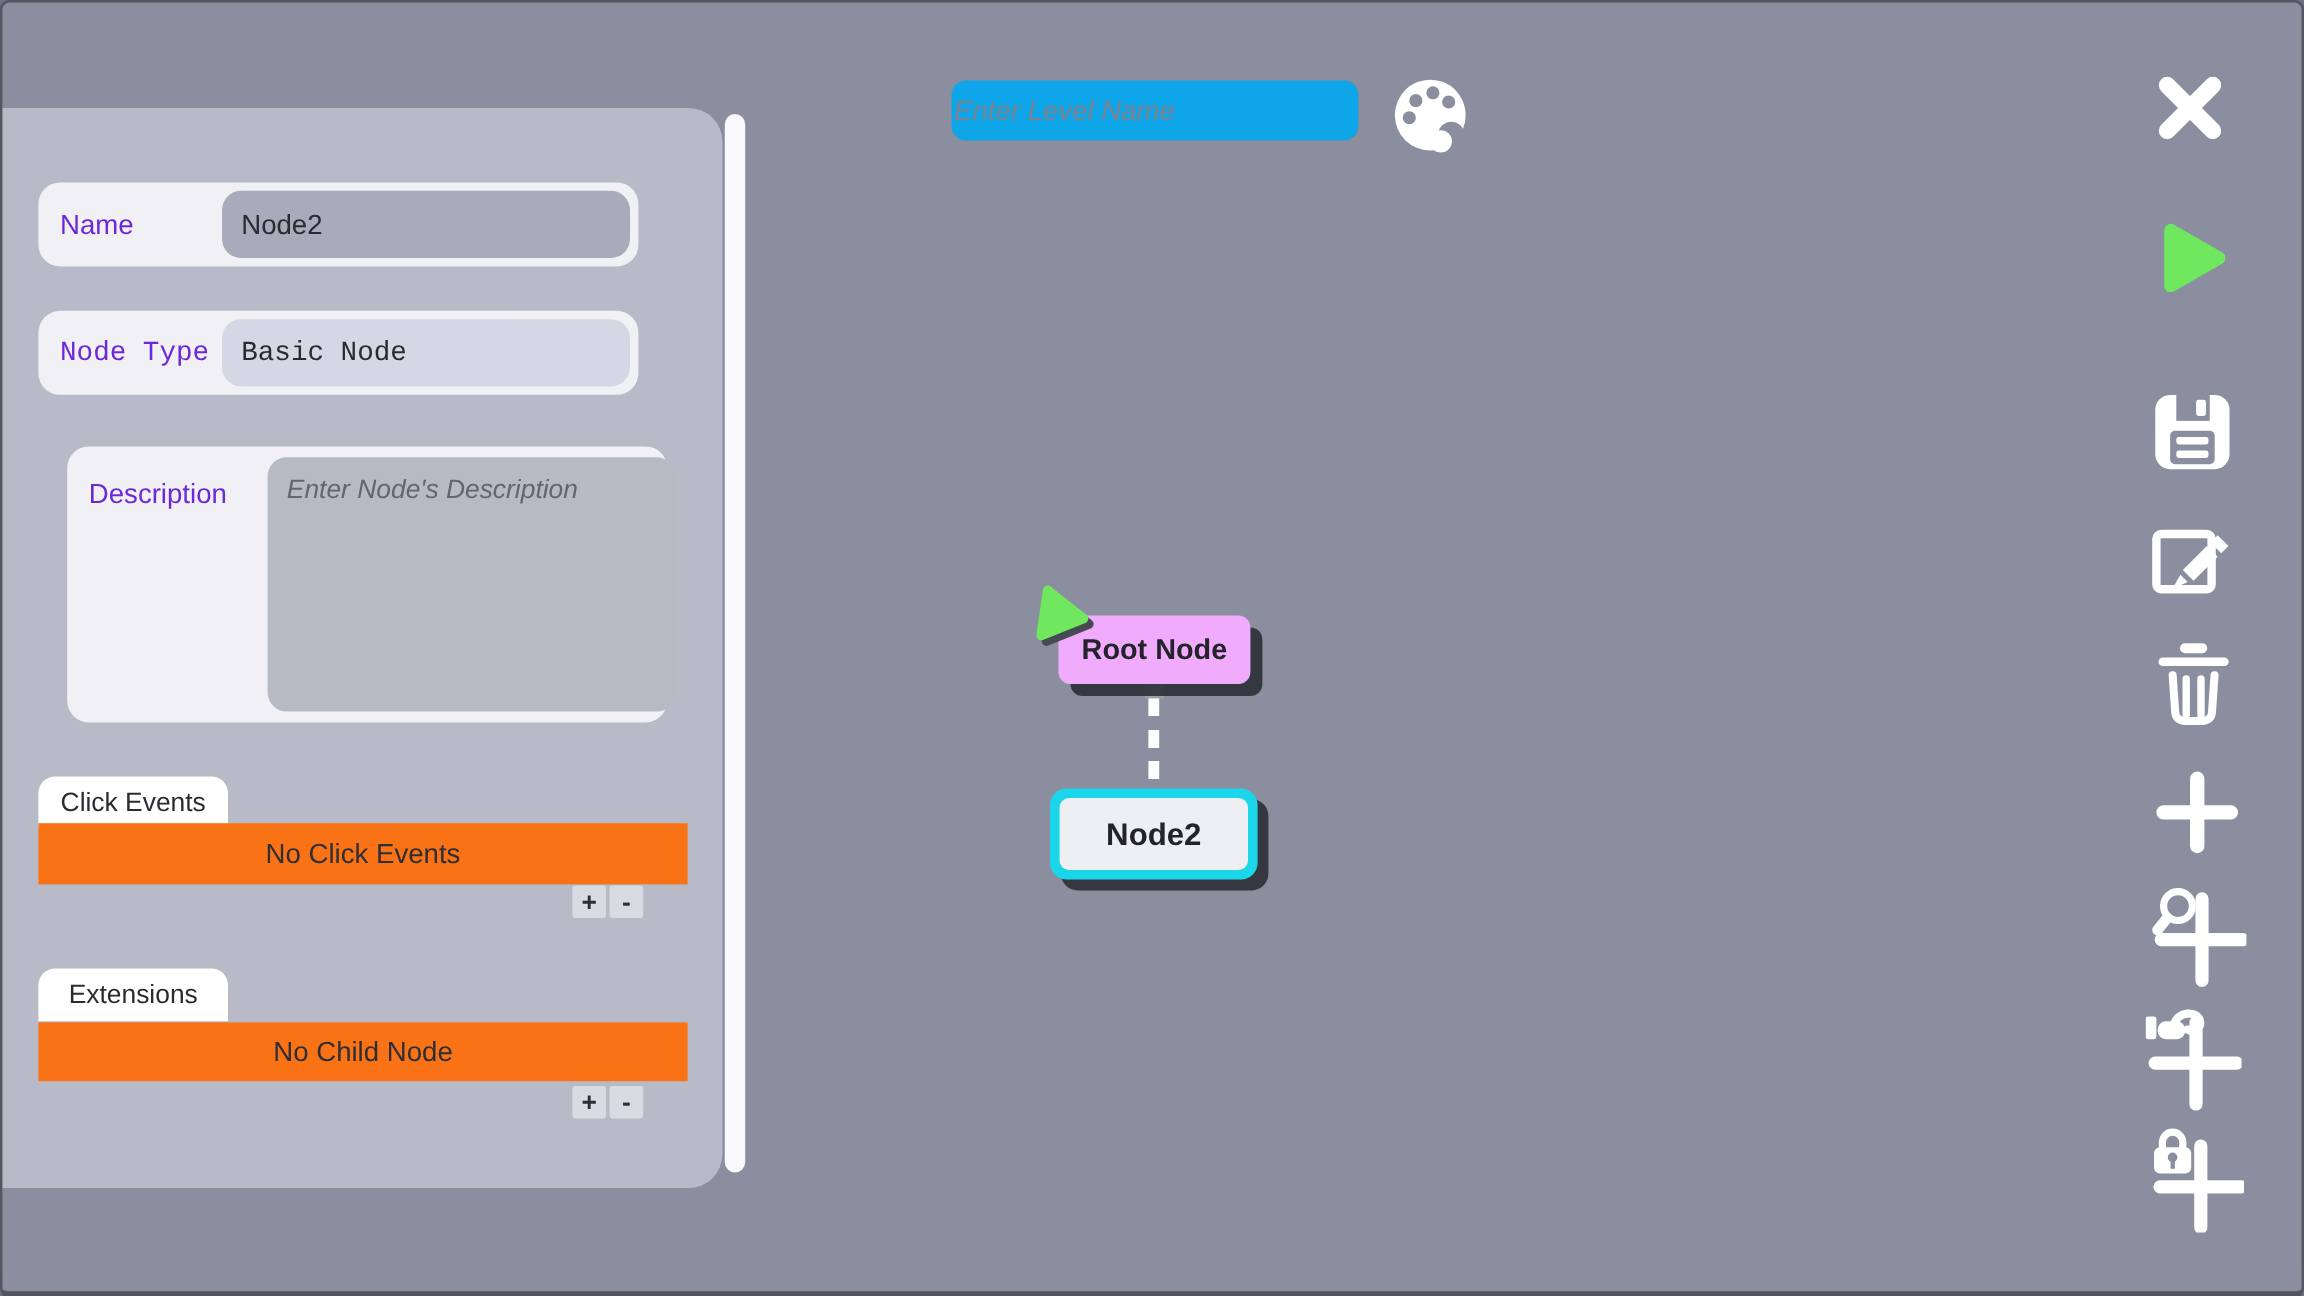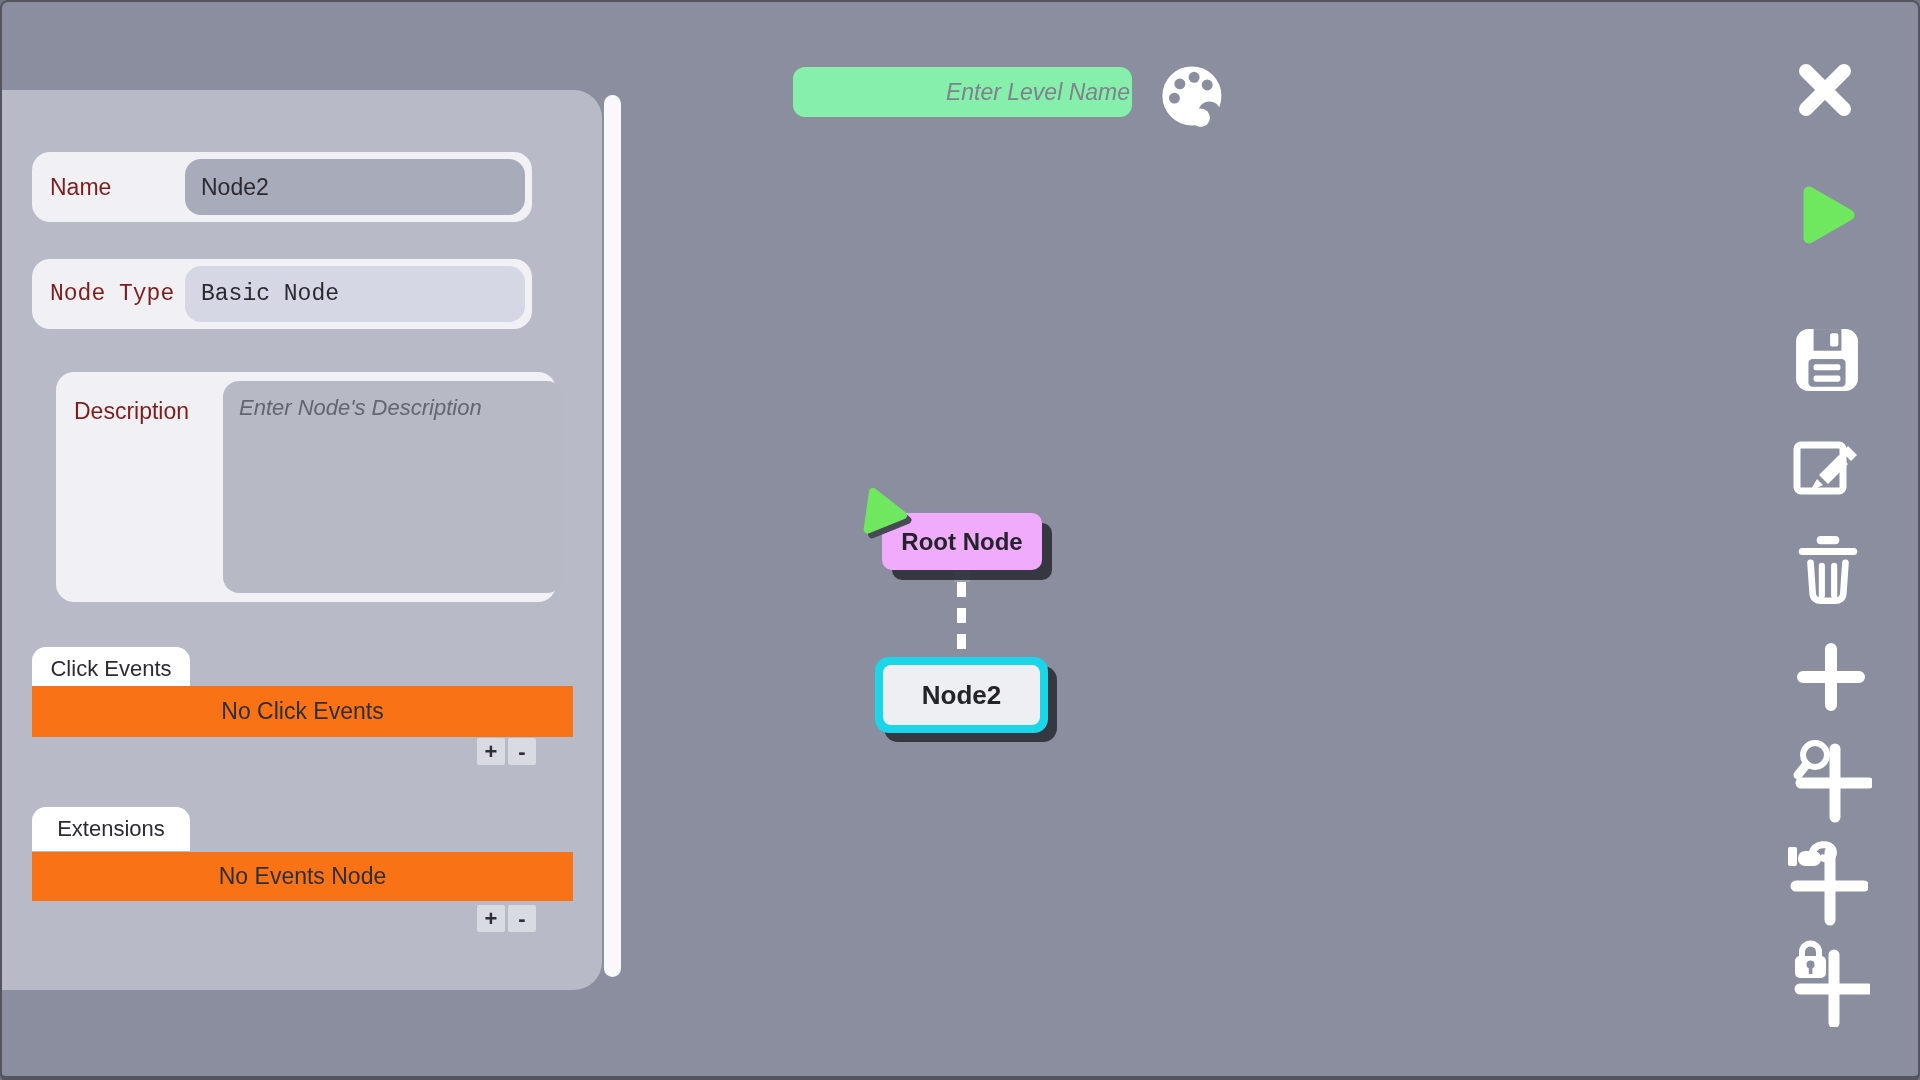--- a/index.html
+++ b/index.html
@@ -6,22 +6,22 @@
   #stage{
     position:relative;width:1916px;height:1074px;margin:0 auto;
     background:#8b8e9e;border:2px solid #54555e;border-bottom-width:6px;
     border-radius:8px;overflow:hidden;
     font-family:"Liberation Sans","DejaVu Sans",sans-serif;
     -webkit-font-smoothing:antialiased;
   }
   
   .level-input{
     position:absolute;left:791px;top:65px;width:339px;height:50px;box-sizing:border-box;
-    background:#86efac;border:none;border-radius:12px;outline:none;
-    text-align:right;font-size:23px;color:#3a3b44;
+    background:#0ea5e9;border:none;border-radius:12px;outline:none;
+    text-align:left;font-size:23px;color:#3a3b44;
     font-family:"Liberation Sans","DejaVu Sans",sans-serif;
   }
   .level-input::placeholder{font-style:italic;color:#7f818c;opacity:1;}
   .palette-btn{
     position:absolute;left:1156px;top:60px;width:70px;height:66px;
     background:transparent;border:none;padding:0;cursor:pointer;
   }
   
   .inspector{
     position:absolute;left:0;top:88px;width:600px;height:900px;
@@ -30,21 +30,21 @@
   .scrollbar{
     position:absolute;left:602px;top:93px;width:17px;height:882px;
     background:#f9f9fb;border-radius:9px;
   }
   .row{position:absolute;left:30px;width:500px;background:#f0f0f5;border-radius:18px;}
   .row-name{top:62px;height:70px;}
   .row-type{top:169px;height:70px;font-family:Liberation Mono, monospace;}
   .row-desc{top:282px;height:230px;margin-left:24px;}
   .rowlabel{
     position:absolute;left:18px;top:0;height:70px;display:flex;align-items:center;
-    font-size:23px;color:#7f1d1d;
+    font-size:23px;color:#6d28d9;
   }
   .row-desc .rowlabel{top:26px;height:auto;}
   .name-input{
     position:absolute;left:153px;top:7px;width:340px;height:56px;box-sizing:border-box;
     background:#a8abba;border:none;border-radius:16px;outline:none;
     padding:0 16px;font-size:23px;color:#2a2a31;
     font-family:"Liberation Sans","DejaVu Sans",sans-serif;
   }
   .type-field{
     position:absolute;left:153px;top:7px;width:340px;height:56px;box-sizing:border-box;
@@ -155,21 +155,21 @@
       <span class="rowlabel">Description</span>
       <textarea class="desc-area" placeholder="Enter Node's Description" style=""></textarea>
     </div>
 
     <div class="tab tab-click">Click Events</div>
     <div class="listbar list-click">No Click Events</div>
     <button class="mini-btn click-add">+</button>
     <button class="mini-btn click-remove">-</button>
 
     <div class="tab tab-ext">Extensions</div>
-    <div class="listbar list-ext">No Events Node</div>
+    <div class="listbar list-ext">No Child Node</div>
     <button class="mini-btn ext-add">+</button>
     <button class="mini-btn ext-remove">-</button>
   </aside>
 
   <div class="scrollbar"></div>
 
   <div class="edge-stub"></div>
   <div class="edge-dashes"></div>
 
   <div class="node-root">

